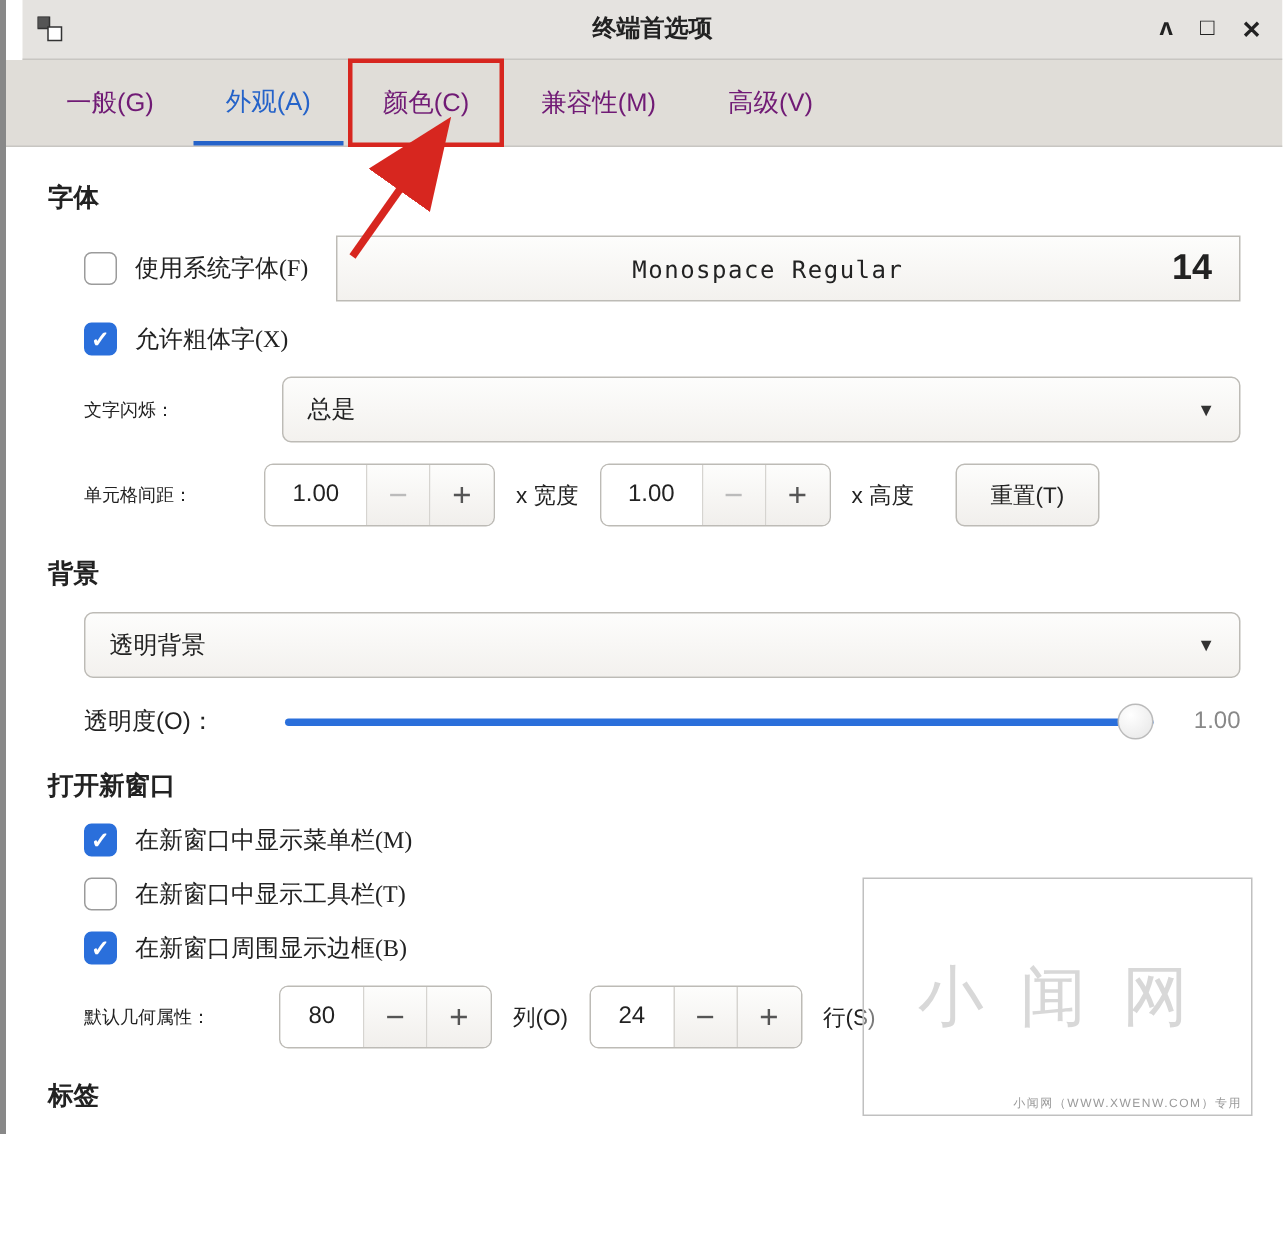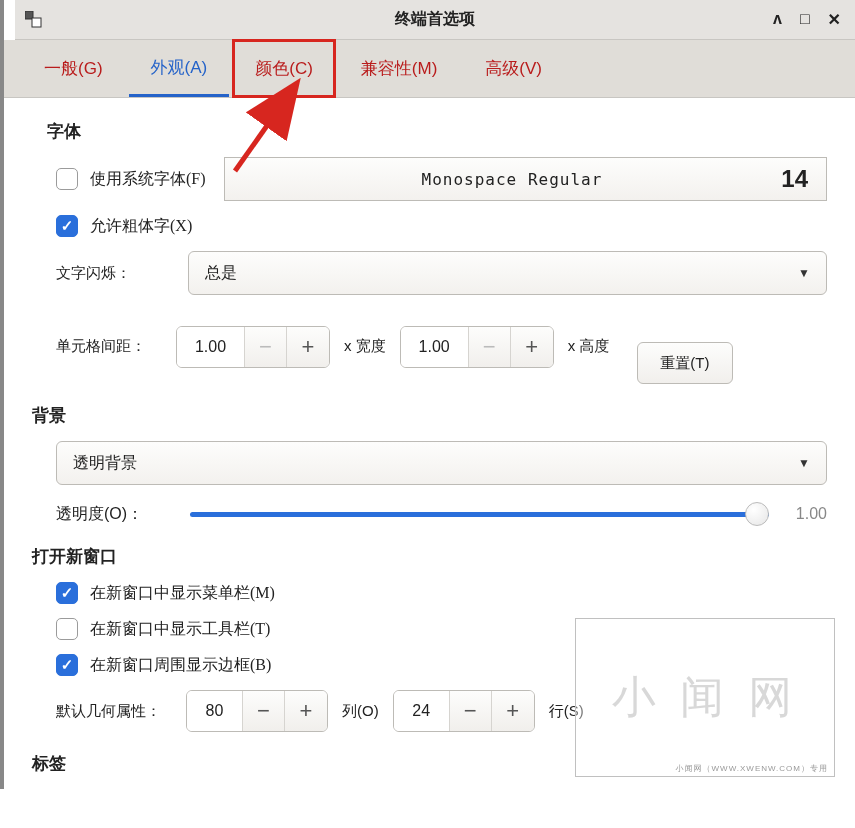--- a/index.html
+++ b/index.html
@@ -54,42 +54,42 @@
     height: 58px;
     align-items: stretch;
     gap: 4px;
     position: relative;
   }
   .tab {
     padding: 0 22px;
     display: flex;
     align-items: center;
     font-size: 17px;
-    color: #b91c1c;
+    color: #701a75;
     cursor: pointer;
   }
   .tab.active {
     color: #2563c9;
     font-weight: 500;
     border-bottom: 3px solid #2563c9;
   }
   .tab.highlight-box {
     outline: 3px solid #d7261f;
     outline-offset: -2px;
     background: #e0ddd8;
   }
   .content {
     padding: 18px 28px 10px 28px;
   }
   .section-title {
     font-weight: bold;
     font-size: 17px;
     margin: 20px 0 14px 0;
   }
-  .section-title.first { margin-top: 4px; margin-left: 15px; }
+  .section-title.first { margin-top: 4px; }
   .row {
     display: flex;
     align-items: center;
     margin: 14px 0 14px 24px;
     gap: 0;
   }
   .checkbox {
     width: 22px; height: 22px;
     border: 1.5px solid #9b9b9b;
     border-radius: 5px;
@@ -133,21 +133,21 @@
     font-family: monospace;
     font-size: 16px;
     letter-spacing: 1px;
   }
   .font-btn .font-size {
     font-weight: bold;
     font-size: 24px;
   }
   .label-col {
     width: 120px;
-    font-size: 15px;
+    font-size: 12px;
   }
   .dropdown {
     flex: 1;
     height: 44px;
     border: 1px solid #bdbbb6;
     border-radius: 6px;
     background: linear-gradient(#fdfdfc,#f3f1ee);
     display: flex;
     align-items: center;
     padding: 0 16px;
@@ -194,21 +194,20 @@
     height: 42px;
     border: 1px solid #bdbbb6;
     border-radius: 6px;
     background: linear-gradient(#fdfdfc,#f1efec);
     padding: 0 22px;
     display: flex;
     align-items: center;
     cursor: pointer;
     font-size: 15px;
     margin-left: 14px;
-    margin-top: 33px;
   }
   .slider-row {
     display: flex;
     align-items: center;
     margin: 18px 0 18px 24px;
     gap: 14px;
   }
   .slider-row .lbl { font-size: 16px; width: 120px; }
   .slider {
     flex: 1;

